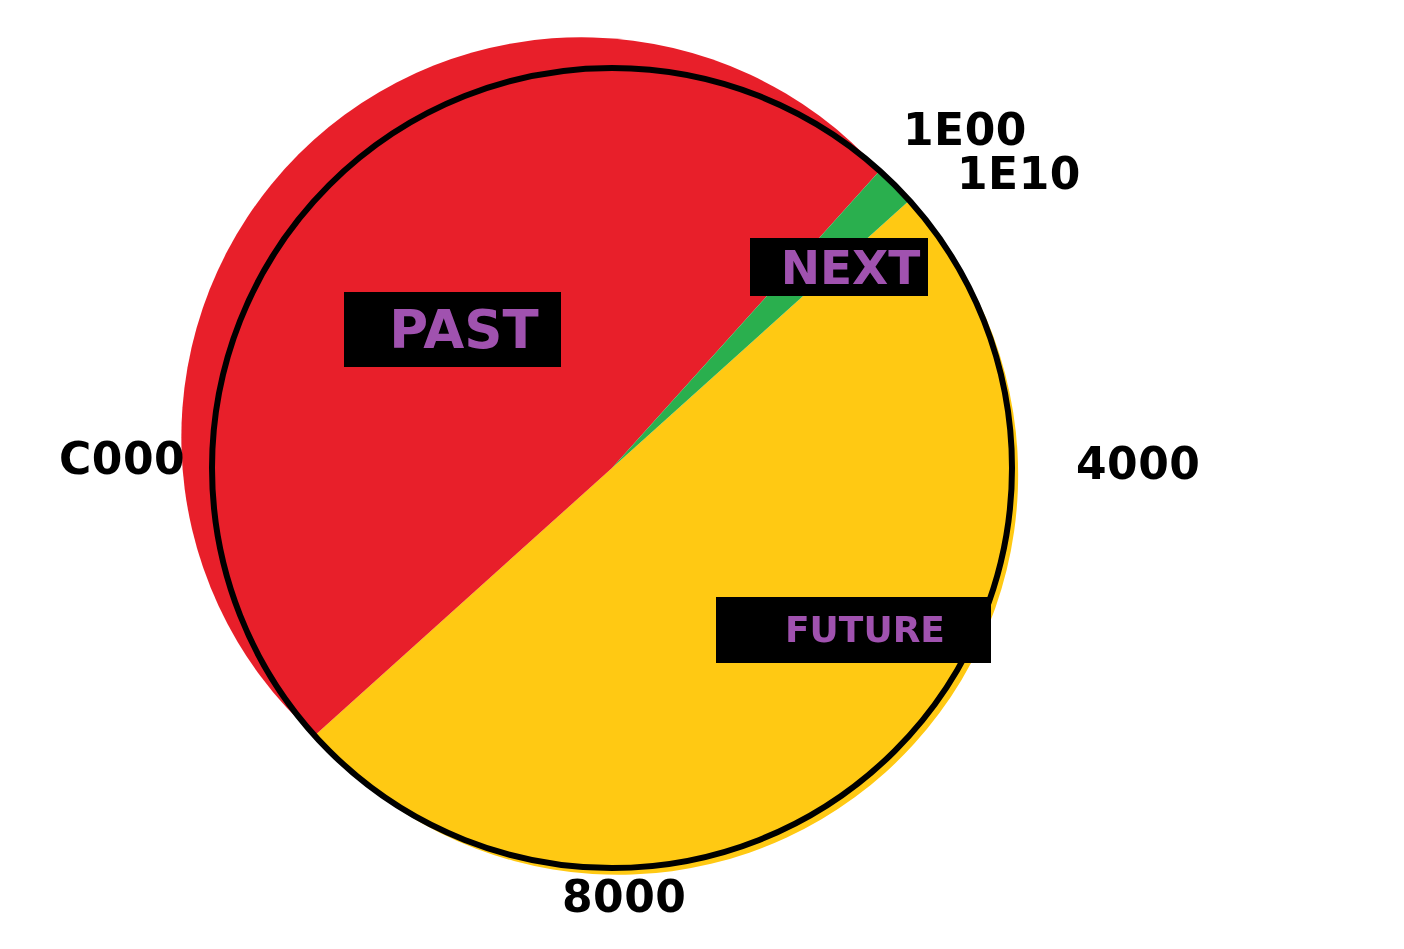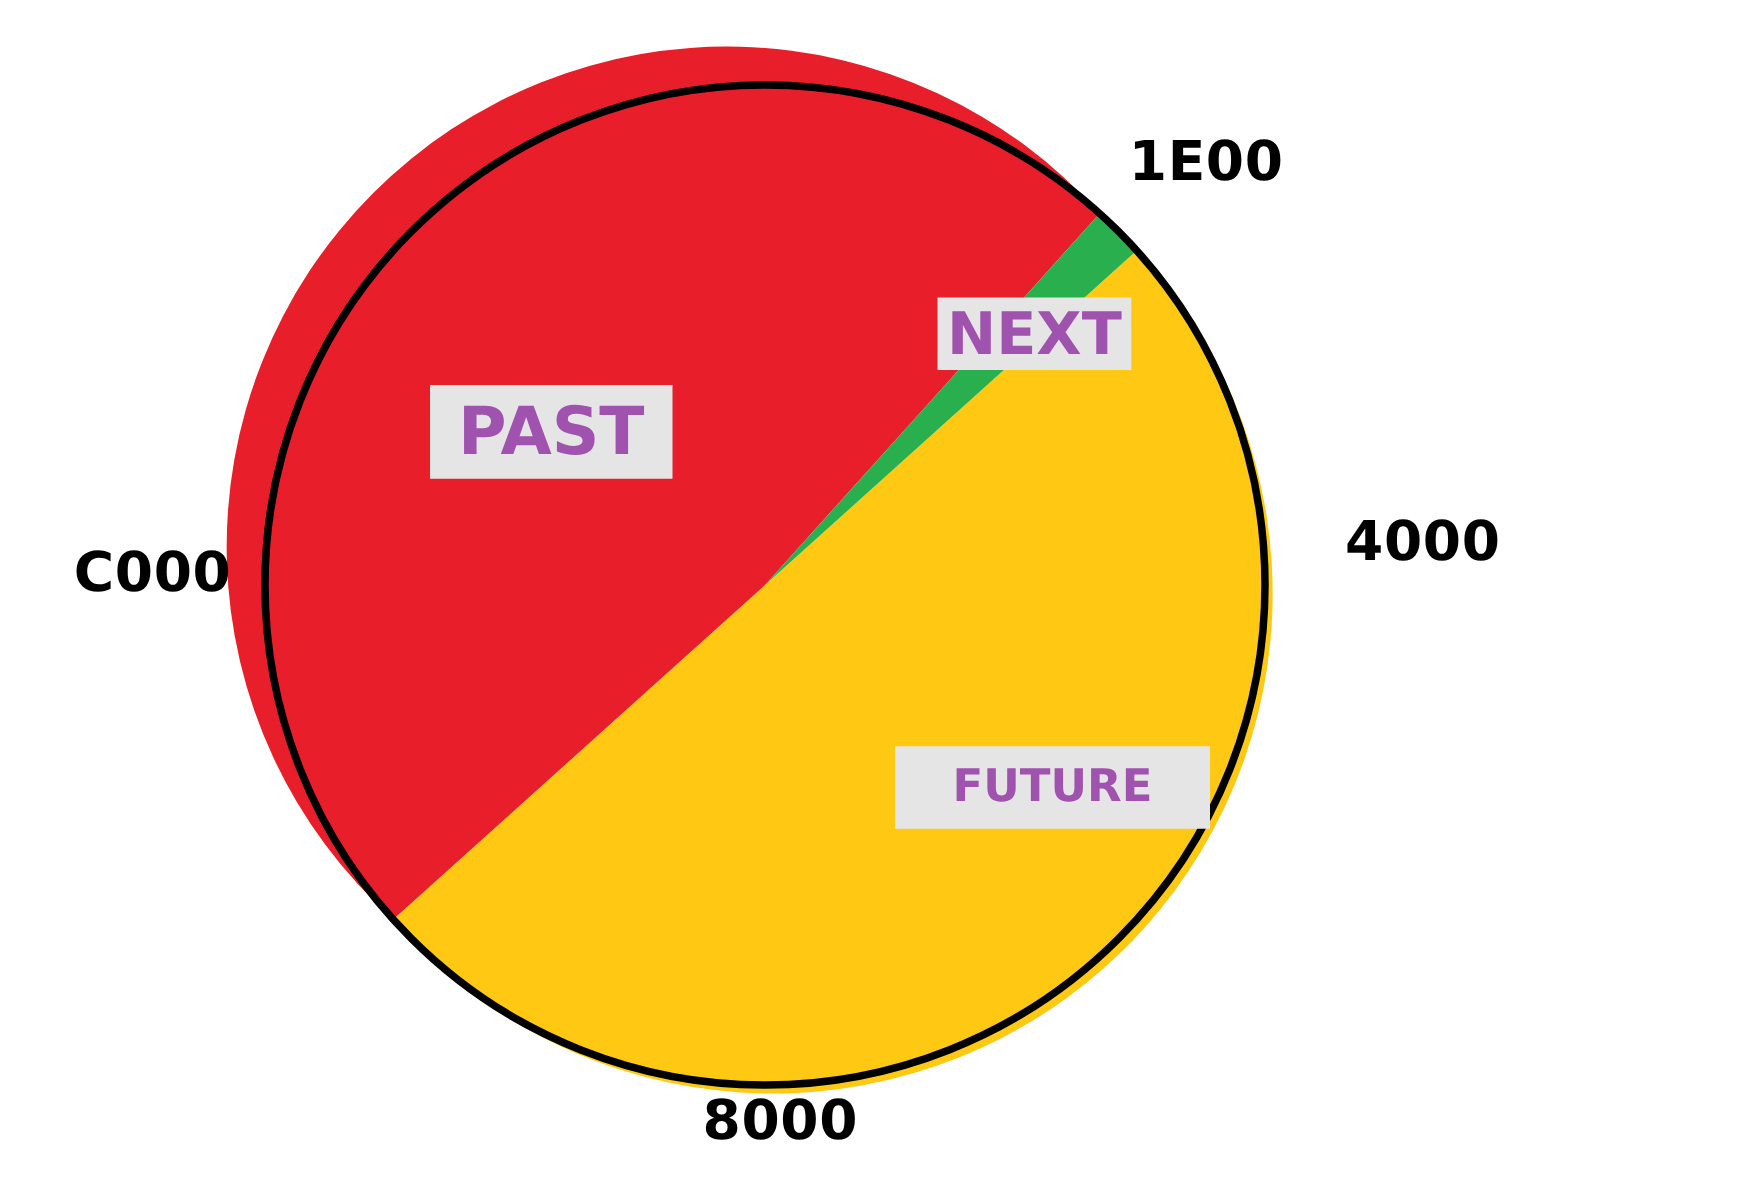--- a/index.html
+++ b/index.html
@@ -38,41 +38,42 @@
     font-size: 44px;
     color: #000000;
     white-space: nowrap;
     line-height: 1;
     letter-spacing: 0.5px;
   }
 
   #label-0000 { left: 578px;  top: 9px;   }
   #label-1E00 { left: 903px;  top: 108px; }
   #label-1E10 { left: 957px;  top: 152px; }
-  #label-4000 { left: 1076px; top: 412px; }
+  #label-4000 { left: 1076px; top: 442px; }
   #label-8000 { left: 562px;  top: 875px; }
   #label-C000 { left: 59px;   top: 437px; text-align: right; }
 
   
   .sector-plate {
     position: absolute;
-    background: #e5e5e5;
+    background: #000000;
     color: #a052af;
     font-family: "DejaVu Sans", "Liberation Sans", sans-serif;
     font-weight: bold;
     line-height: 1;
     white-space: nowrap;
     display: flex;
     align-items: center;
     justify-content: center;
+    padding-left: 23px;
   }
 
   #plate-past {
     left: 344px;
-    top: 308px;
+    top: 292px;
     width: 194px;
     height: 75px;
     font-size: 53px;
   }
 
   #plate-next {
     left: 750px;
     top: 238px;
     width: 155px;
     height: 58px;
@@ -99,20 +100,21 @@
     <path d="M 612 468 L 314.72 735.47 A 400 400 0 1 1 879.69 170.85 Z" fill="#e81f2a"></path>
 
     <path d="M 612 468 L 879.69 170.85 A 400 400 0 0 1 909.28 200.53 Z" fill="#2aaf4e"></path>
 
     <circle cx="612" cy="468" r="400" fill="none" stroke="#000000" stroke-width="6"></circle>
   </svg>
 
 
   <div class="hex-label" id="label-1E00">1E00</div>
 
+  <div class="hex-label" id="label-1E10">1E10</div>
 
   <div class="hex-label" id="label-4000">4000</div>
 
   <div class="hex-label" id="label-8000">8000</div>
 
   <div class="hex-label" id="label-C000">C000</div>
 
   <div class="sector-plate" id="plate-past">PAST</div>
 
   <div class="sector-plate" id="plate-next">NEXT</div>

